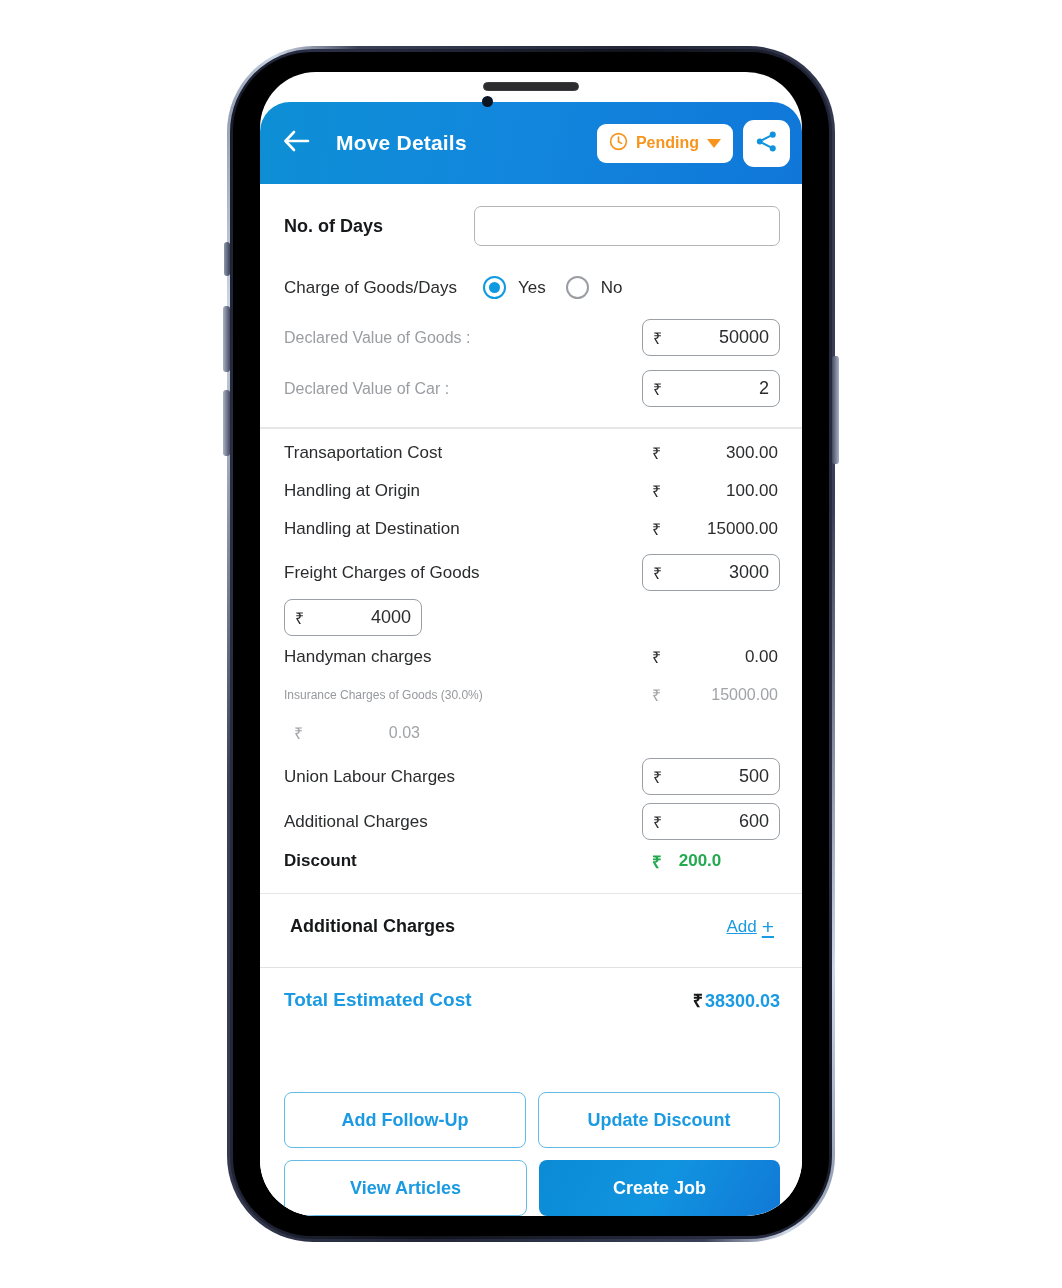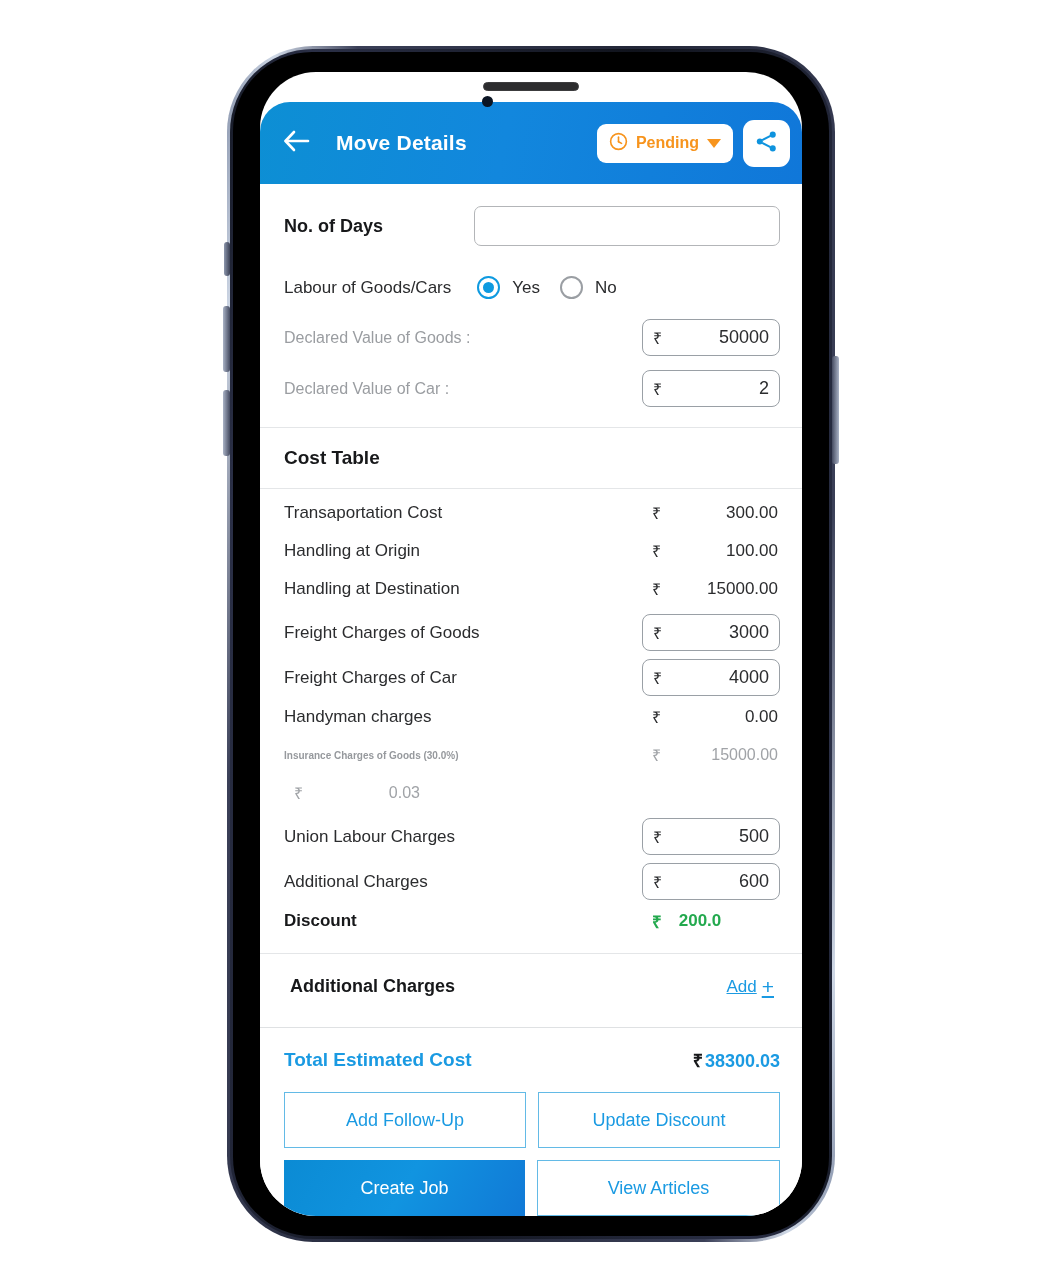--- a/index.html
+++ b/index.html
@@ -272,21 +272,21 @@
     min-height: 32px;
     margin-bottom: 6px;
     gap: 40px;
   }
   .cost-row.input-row { min-height: 43px; margin-bottom: 2px; }
   .cost-name {
     font-size: 17px;
     color: #2b2c2e;
     flex: 1 1 auto;
   }
-  .cost-name.muted { color: #96999d; font-size: 10px; font-weight: bold; }
+  .cost-name.muted { color: #96999d; font-size: 12px; }
   .cost-name.bold { font-weight: bold; color: #17181a; }
   .cost-static {
     display: flex;
     align-items: center;
     width: 138px;
     flex: 0 0 auto;
     padding: 0 2px 0 10px;
   }
   .cost-static .cur { font-size: 16px; color: #2b2c2e; }
   .cost-static .val {
@@ -354,26 +354,26 @@
   }
   .actions-row {
     display: flex;
     gap: 12px;
     margin-bottom: 12px;
   }
   .actions-row:last-child { margin-bottom: 0; }
   .act-btn {
     flex: 1 1 0;
     height: 56px;
-    border-radius: 0;
+    border-radius: 8px;
     display: flex;
     align-items: center;
     justify-content: center;
     font-size: 18px;
-    font-weight: normal;
+    font-weight: bold;
     cursor: pointer;
     font-family: "Liberation Sans", sans-serif;
   }
   .act-outline {
     background: #ffffff;
     border: 1.5px solid #63bae6;
     color: #1a9ae2;
   }
   .act-primary {
     background: linear-gradient(120deg,#0b8bd4 0%, #1194e0 50%, #1179d6 100%);
@@ -439,21 +439,21 @@
     <div class="app-body">
 
       <div class="form-top">
 
         <div class="row-days">
           <div class="label-days">No. of Days</div>
           <input class="days-input" type="text" placeholder="" style="">
         </div>
 
         <div class="row-charge">
-          <div class="charge-label">Labour of Goods/Cars</div>
+          <div class="charge-label">Charge of Goods/Days</div>
           <div class="radio-group">
             <div class="radio-opt">
               <span class="radio-dot on"></span>
               <span class="radio-text">Yes</span>
             </div>
             <div class="radio-opt">
               <span class="radio-dot"></span>
               <span class="radio-text">No</span>
             </div>
           </div>
@@ -471,21 +471,20 @@
           <div class="declared-label">Declared Value of Car :</div>
           <div class="money-box">
             <span class="cur">₹</span>
             <span class="val">2</span>
           </div>
         </div>
       </div>
 
       <div class="divider"></div>
 
-      <div class="section-title">Cost Table</div>
 
       <div class="divider"></div>
 
       <div class="cost-list" id="cost-list">
           <div class="cost-row">
             <div class="cost-name">Transaportation Cost</div>
             <div class="cost-static">
               <span class="cur">₹</span>
               <span class="val">300.00</span>
             </div>
@@ -505,21 +504,20 @@
             </div>
           </div>
           <div class="cost-row input-row">
             <div class="cost-name">Freight Charges of Goods</div>
             <div class="money-box">
               <span class="cur">₹</span>
               <span class="val">3000</span>
             </div>
           </div>
           <div class="cost-row input-row">
-            <div class="cost-name">Freight Charges of Car</div>
             <div class="money-box">
               <span class="cur">₹</span>
               <span class="val">4000</span>
             </div>
           </div>
           <div class="cost-row">
             <div class="cost-name">Handyman charges</div>
             <div class="cost-static">
               <span class="cur">₹</span>
               <span class="val">0.00</span>
@@ -581,19 +579,19 @@
       </div>
 
     </div>
 
     <div class="actions">
       <div class="actions-row">
         <div class="act-btn act-outline">Add Follow-Up</div>
         <div class="act-btn act-outline">Update Discount</div>
       </div>
       <div class="actions-row">
+        <div class="act-btn act-outline">View Articles</div>
         <div class="act-btn act-primary">Create Job</div>
-        <div class="act-btn act-outline">View Articles</div>
       </div>
     </div>
 
   </div>
 </div>
 
 </body></html>

